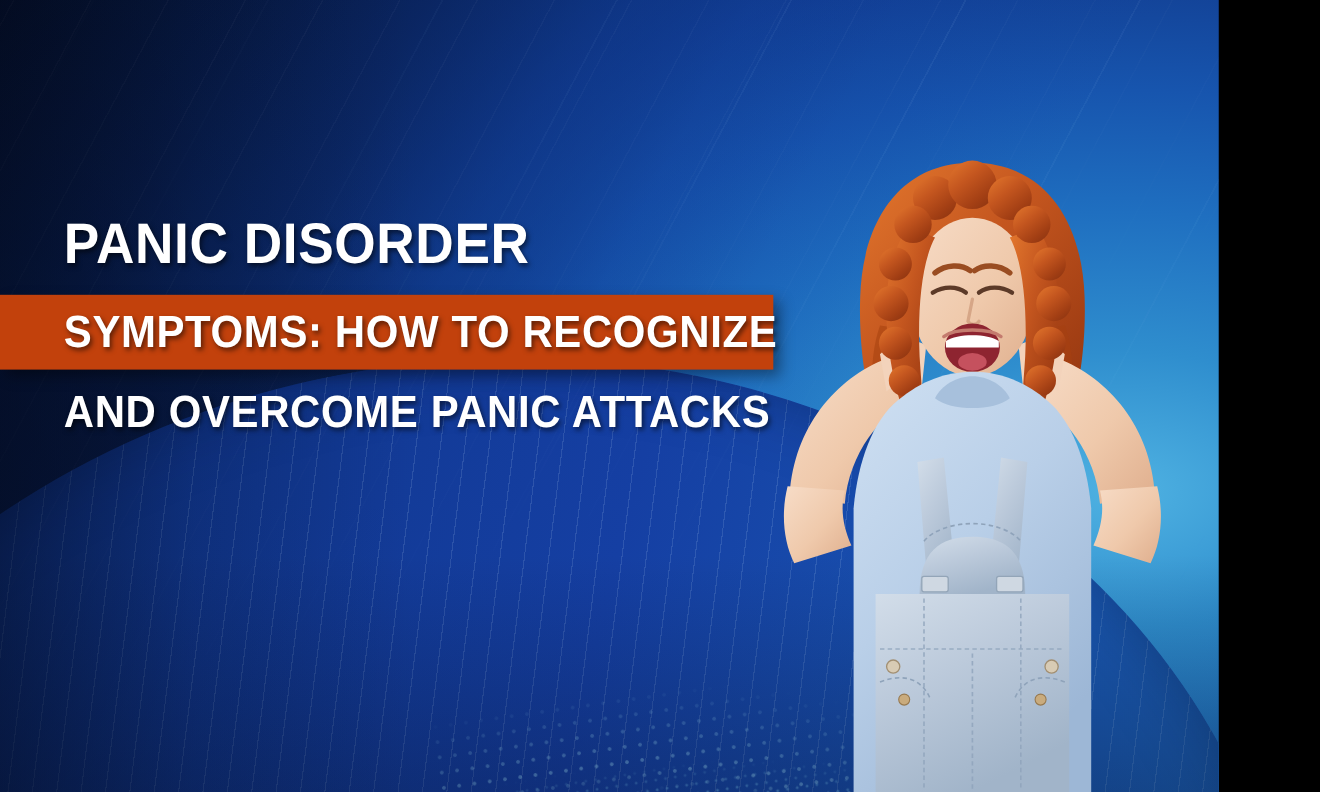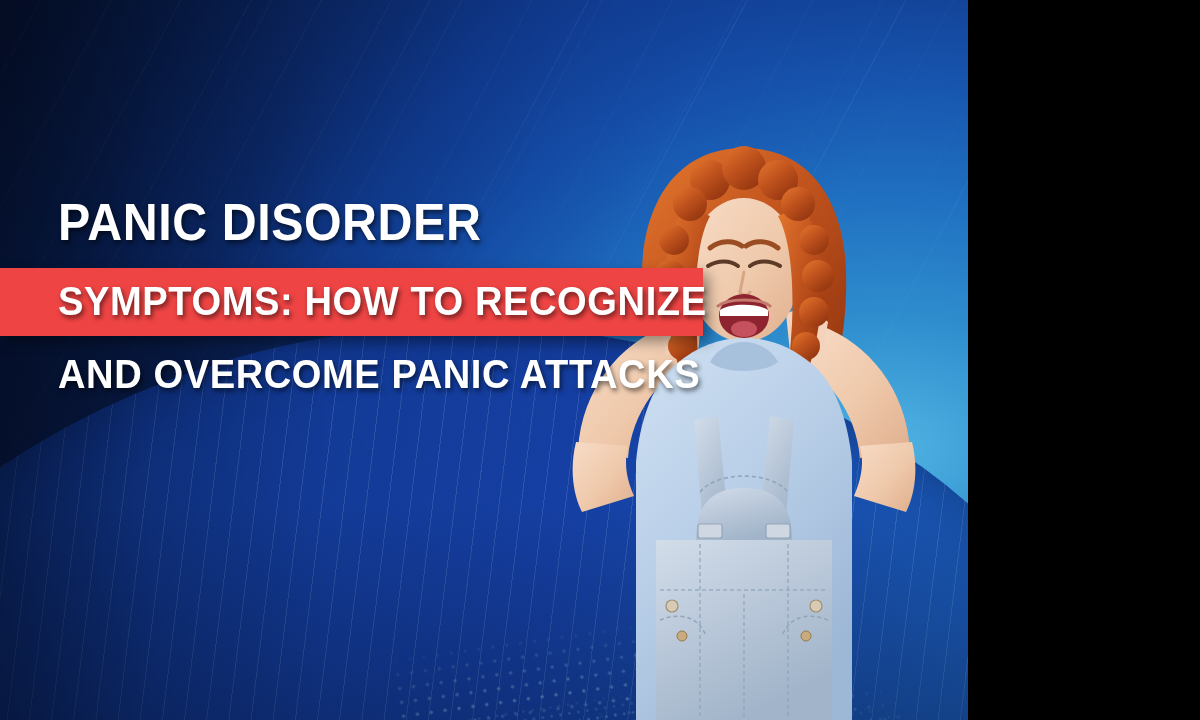--- a/index.html
+++ b/index.html
@@ -1,20 +1,20 @@
 <!DOCTYPE html>
 <html><head>
 <meta charset="utf-8">
 <style>
   html,body{margin:0;padding:0;background:#000;}
   body{font-family:"Liberation Sans",sans-serif;}
 
   #banner{
     position:relative;
-    width:968px;height:720px;
+    width:1108px;height:720px;
     overflow:hidden;
     background:#071a3d;
   }
 
   
   .bg-base{
     position:absolute;inset:0;
     background:
       radial-gradient(120% 110% at 92% 62%, #4fb2e2 0%, #2f8ece 16%, #1f6fc0 32%, #1755ae 46%, #123f93 60%, #0c2a6b 76%, #071a3d 100%);
   }
@@ -147,21 +147,21 @@
     transform-origin:left center;
   }
   .line-1{
     margin-left:58px;
     font-size:52px;
     padding-bottom:20px;
   }
   .hl-bar{
     position:relative;
     width:703px;
-    background:#ef4444;
+    background:#c2410c;
     box-shadow:6px 6px 12px rgba(0,0,0,.38);
     padding:13px 0 14px 0;
   }
   .line-2{
     margin-left:58px;
     font-size:41px;
   }
   .line-3{
     margin-left:58px;
     margin-top:18px;

